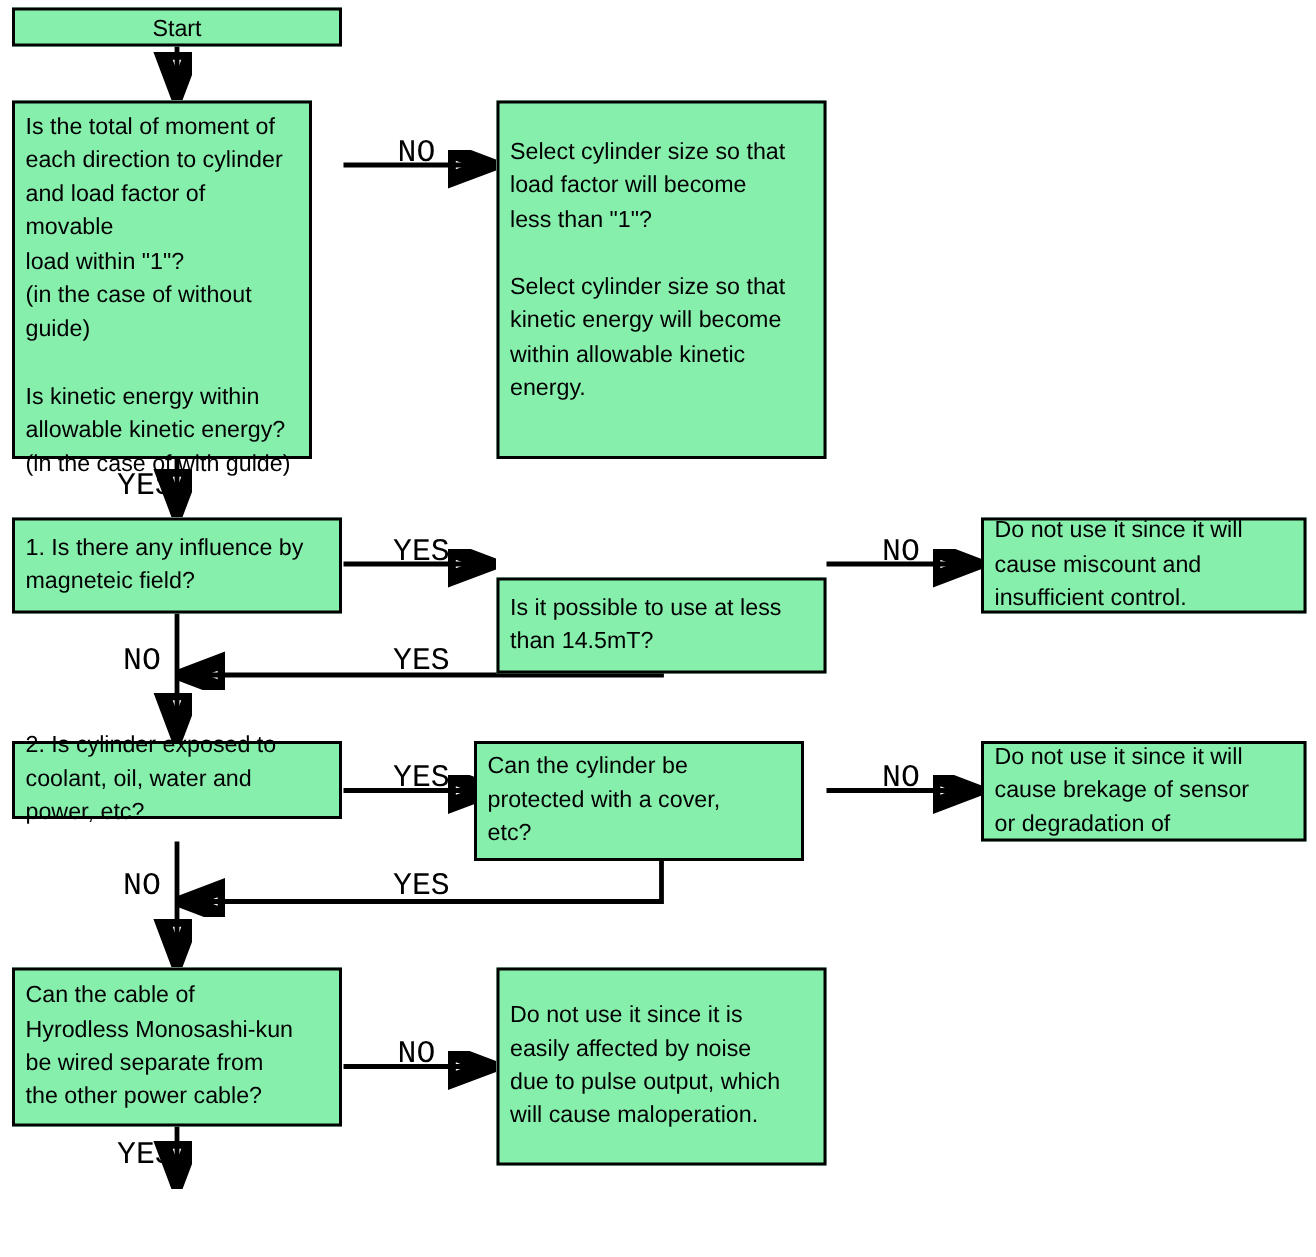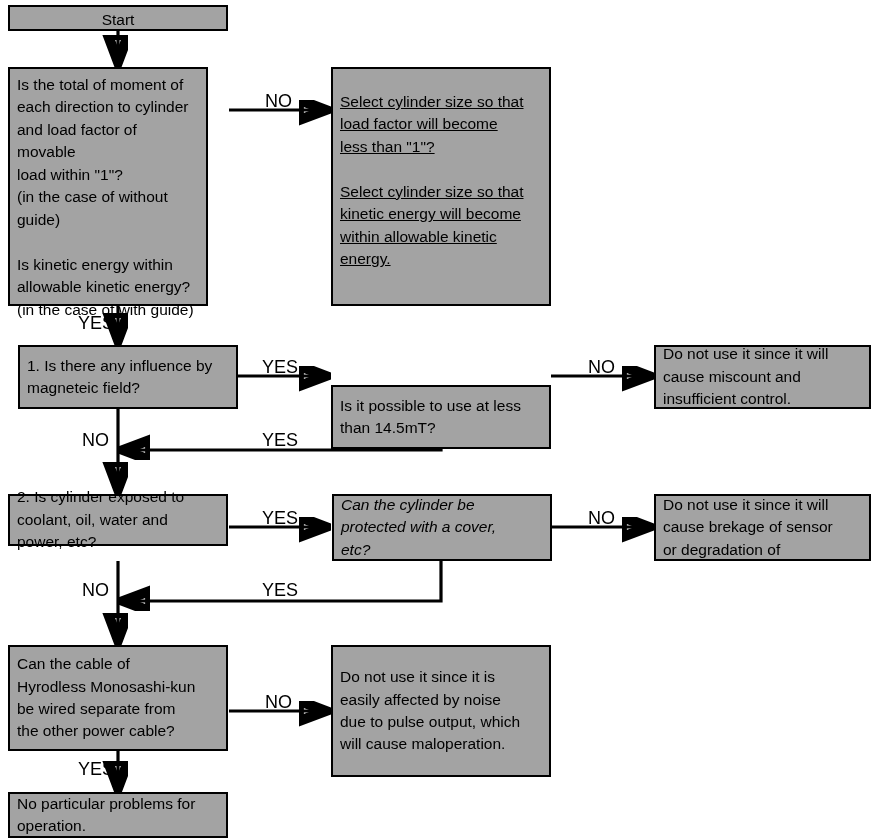--- a/index.html
+++ b/index.html
@@ -12,41 +12,41 @@
     width: 877px;
     height: 838px;
     background: #ffffff;
     font-family: "Liberation Sans", sans-serif;
     overflow: hidden;
   }
   .node {
     position: absolute;
     box-sizing: border-box;
     border: 2px solid #000000;
-    background: #a3a3a3;
+    background: #86efac;
     color: #000000;
     font-size: 15.5px;
     line-height: 1.45;
     padding: 5px 7px;
     white-space: pre-line;
     z-index: 3;
   }
   .node.center {
     text-align: center;
     padding-top: 2px;
   }
   .node.vcenter {
     display: flex;
     align-items: center;
   }
   .edge-label {
     position: absolute;
-    font-size: 18px;
+    font-size: 21px;
     color: #000000;
-    font-family: Liberation Sans, sans-serif;
+    font-family: Liberation Mono, monospace;
     z-index: 4;
     background: transparent;
     white-space: nowrap;
   }
   svg.wires {
     position: absolute;
     left: 0;
     top: 0;
     width: 877px;
     height: 838px;
@@ -110,63 +110,61 @@
 each direction to cylinder
 and load factor of movable
 load within "1"?
 (in the case of without
 guide)
 
 Is kinetic energy within
 allowable kinetic energy?
 (in the case of with guide)</div>
 
-  <div class="node" style="left:331px; top:67px; width:220px; height:239px; padding-top:22px;text-decoration:underline;">Select cylinder size so that
+  <div class="node" style="left:331px; top:67px; width:220px; height:239px; padding-top:22px;">Select cylinder size so that
 load factor will become
 less than "1"?
 
 Select cylinder size so that
 kinetic energy will become
 within allowable kinetic
 energy.</div>
 
-  <div class="node vcenter" style="left:8px; top:345px; width:220px; height:64px;margin-left:10px;">1. Is there any influence by
+  <div class="node vcenter" style="left:8px; top:345px; width:220px; height:64px;">1. Is there any influence by
     magneteic field?</div>
 
   <div class="node vcenter" style="left:331px; top:345px; width:220px; height:64px;margin-top:40px;">Is it possible to use at less
 than 14.5mT?</div>
 
   <div class="node vcenter" style="left:654px; top:345px; width:217px; height:64px;">Do not use it since it will
 cause miscount and
 insufficient control.</div>
 
   <div class="node vcenter" style="left:8px; top:494px; width:220px; height:52px;">2. Is cylinder exposed to
 coolant, oil, water and
 power, etc?</div>
 
-  <div class="node vcenter" style="left:332px; top:494px; width:220px; height:67px;font-style:italic;">Can the cylinder be
+  <div class="node vcenter" style="left:316px; top:494px; width:220px; height:80px;">Can the cylinder be
 protected with a cover,
 etc?</div>
 
   <div class="node vcenter" style="left:654px; top:494px; width:217px; height:67px;">Do not use it since it will
 cause brekage of sensor
 or degradation of</div>
 
   <div class="node vcenter" style="left:331px; top:645px; width:220px; height:132px;">Do not use it since it is
 easily affected by noise
 due to pulse output, which
 will cause maloperation.</div>
 
   <div class="node vcenter" style="left:8px; top:645px; width:220px; height:106px;">Can the cable of
 Hyrodless Monosashi-kun
 be wired separate from
 the other power cable?</div>
 
-  <div class="node vcenter" style="left:8px; top:792px; width:220px; height:46px;">No particular problems for
-operation.</div>
 
   <div class="edge-label" style="left:265px; top:91px;">NO</div>
 
   <div class="edge-label" style="left:78px; top:313px;">YES</div>
 
   <div class="edge-label" style="left:262px; top:357px;">YES</div>
 
   <div class="edge-label" style="left:588px; top:357px;">NO</div>
 
   <div class="edge-label" style="left:82px; top:430px;">NO</div>

